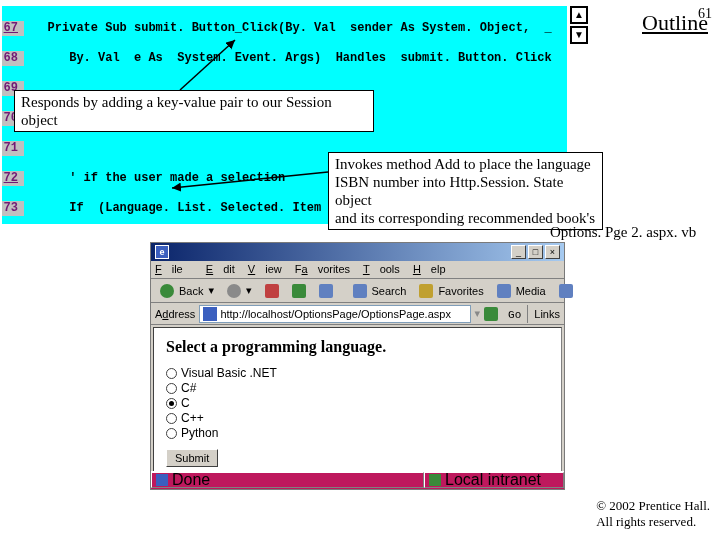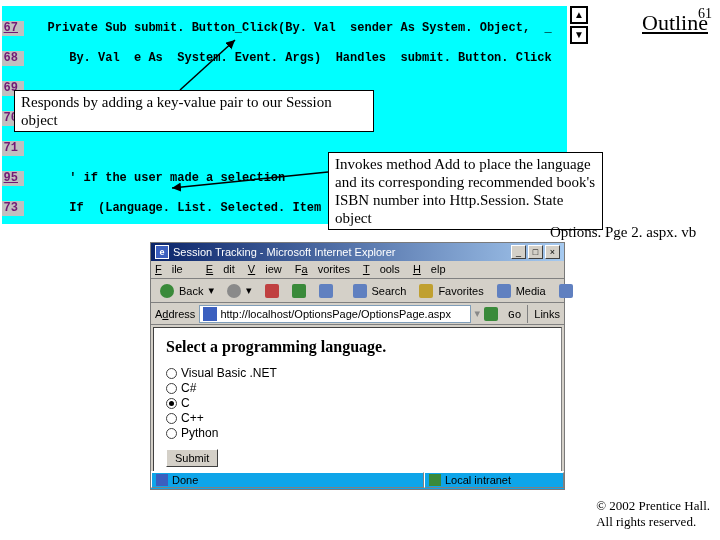--- a/index.html
+++ b/index.html
@@ -269,24 +269,24 @@
     display: inline-block;
     border-top-color: #fff;
     border-left-color: #fff;
   }
   .statusbar {
     position: absolute;
     bottom: 0;
     left: 0;
     right: 0;
     height: 18px;
-    background: #0ea5e9;
+    background: #be185d;
     border-top: 1px solid #fff;
     display: flex;
-    font-size: 11px;
+    font-size: 16px;
   }
   .statusbar .scell {
     border: 1px solid #808080;
     border-top-color: #fff;
     border-left-color: #fff;
     height: 16px;
     padding: 0 4px;
     display: flex;
     align-items: center;
   }
@@ -315,58 +315,57 @@
   </div>
 
   <div class="outline">Outline</div>
 
   <div class="code-block">
 <div class="code-line"><span class="gutter gutter-u">67</span><span class="code-text">   Private Sub submit. Button_Click(By. Val  sender As System. Object,  _</span></div>
 <div class="code-line"><span class="gutter">68</span><span class="code-text">      By. Val  e As  System. Event. Args)  Handles  submit. Button. Click</span></div>
 <div class="code-line"><span class="gutter">69</span><span class="code-text"></span></div>
 <div class="code-line"><span class="gutter">70</span><span class="code-text">      Dim language , ISBN  As String</span></div>
 <div class="code-line"><span class="gutter">71</span><span class="code-text"></span></div>
-<div class="code-line"><span class="gutter gutter-u">95</span><span class="code-text">      ' if the user made a selection</span></div>
+<div class="code-line"><span class="gutter gutter-u">72</span><span class="code-text">      ' if the user made a selection</span></div>
 <div class="code-line"><span class="gutter">73</span><span class="code-text">      If  (Language. List. Selected. Item  Is Nothing)  =  False Then</span></div>
 
 
 
 
 
 
 
 
 
   </div>
 
   <div class="callout callout1">
     <span>Responds by adding a key-value pair to our Session object</span>
   </div>
   <div class="callout callout2">
     <div>Invokes method Add to place the language</div>
+    <div>ISBN number into Http.Session. State object</div>
     <div>and its corresponding recommended book's</div>
-    <div>ISBN number into Http.Session. State object</div>
   </div>
 
   <svg class="arrows">
     <defs>
       <marker id="ah" markerWidth="8" markerHeight="8" refX="6" refY="3" orient="auto">
         <path d="M0,0 L6,3 L0,6 Z" fill="#000"></path>
       </marker>
     </defs>
     <line x1="180" y1="90" x2="235" y2="40" stroke="#000" stroke-width="1.5" marker-end="url(#ah)"></line>
     <line x1="328" y1="172" x2="172" y2="188" stroke="#000" stroke-width="1.5" marker-end="url(#ah)"></line>
   </svg>
 
   <div class="filename">Options. Pge 2. aspx. vb</div>
 
   <div class="browser">
     <div class="titlebar">
       <div class="tb-icon">e</div>
-      <span>Session Tracking - Microsoft Internet Explorer</span>
       <div class="spacer"></div>
       <div class="wbtn">_</div>
       <div class="wbtn">□</div>
       <div class="wbtn">×</div>
     </div>
     <div class="menubar">
       <span><span class="u">F</span><span>ile</span></span>
       <span><span class="u">E</span>dit</span>
       <span><span class="u">V</span>iew</span>
       <span>F<span class="u">a</span>vorites</span>

